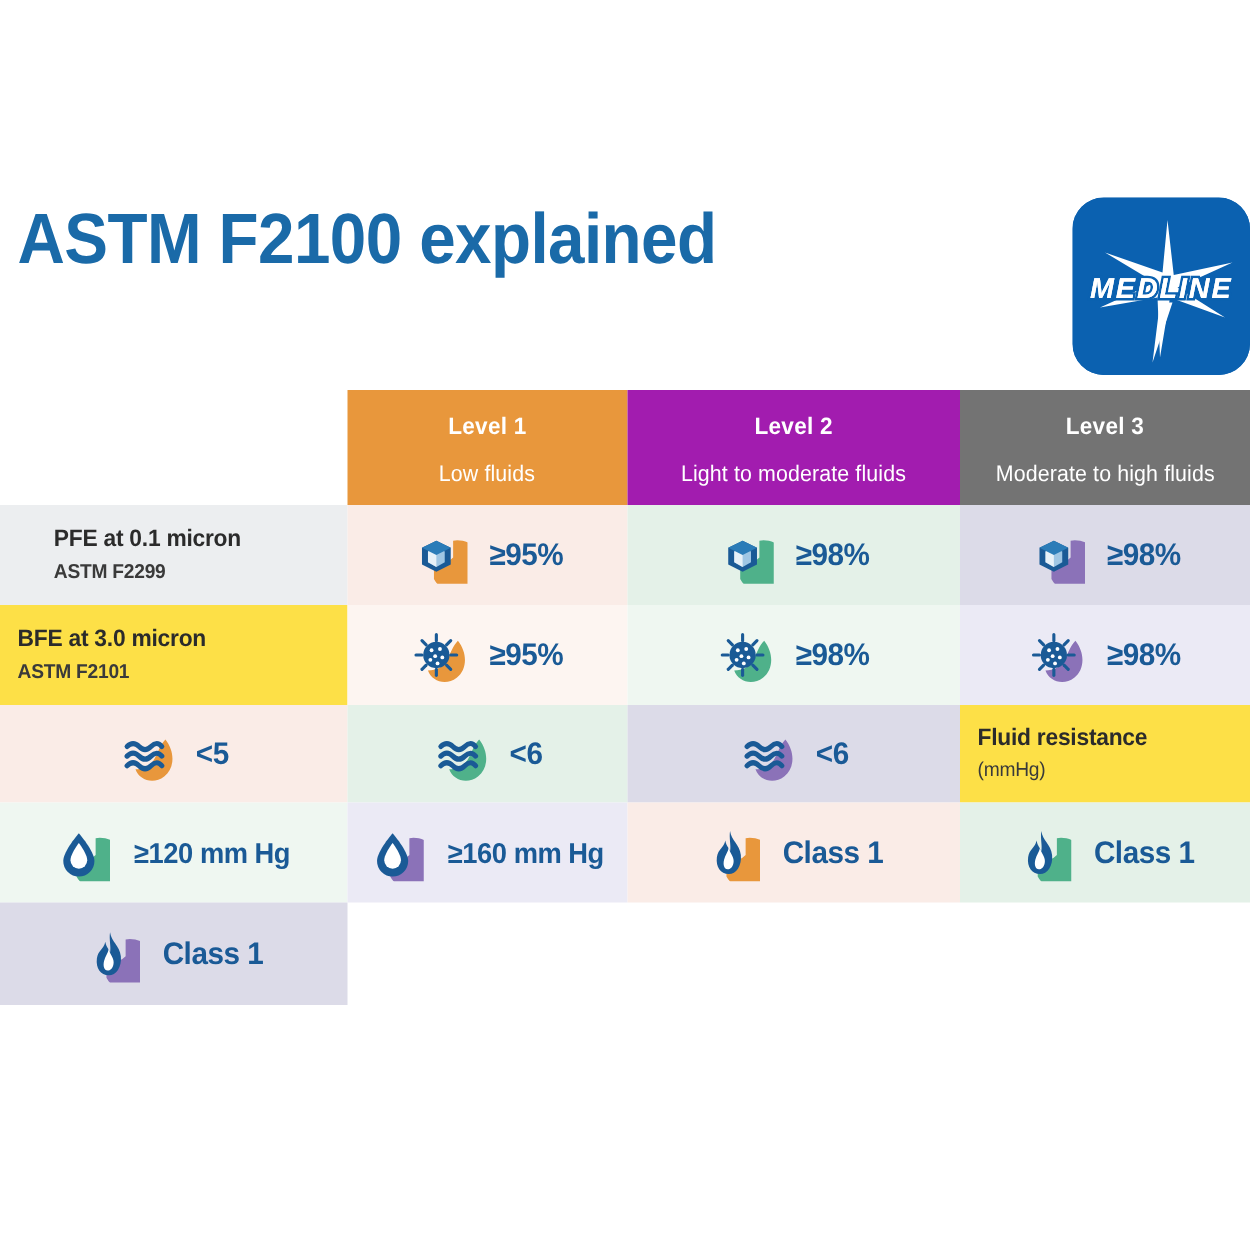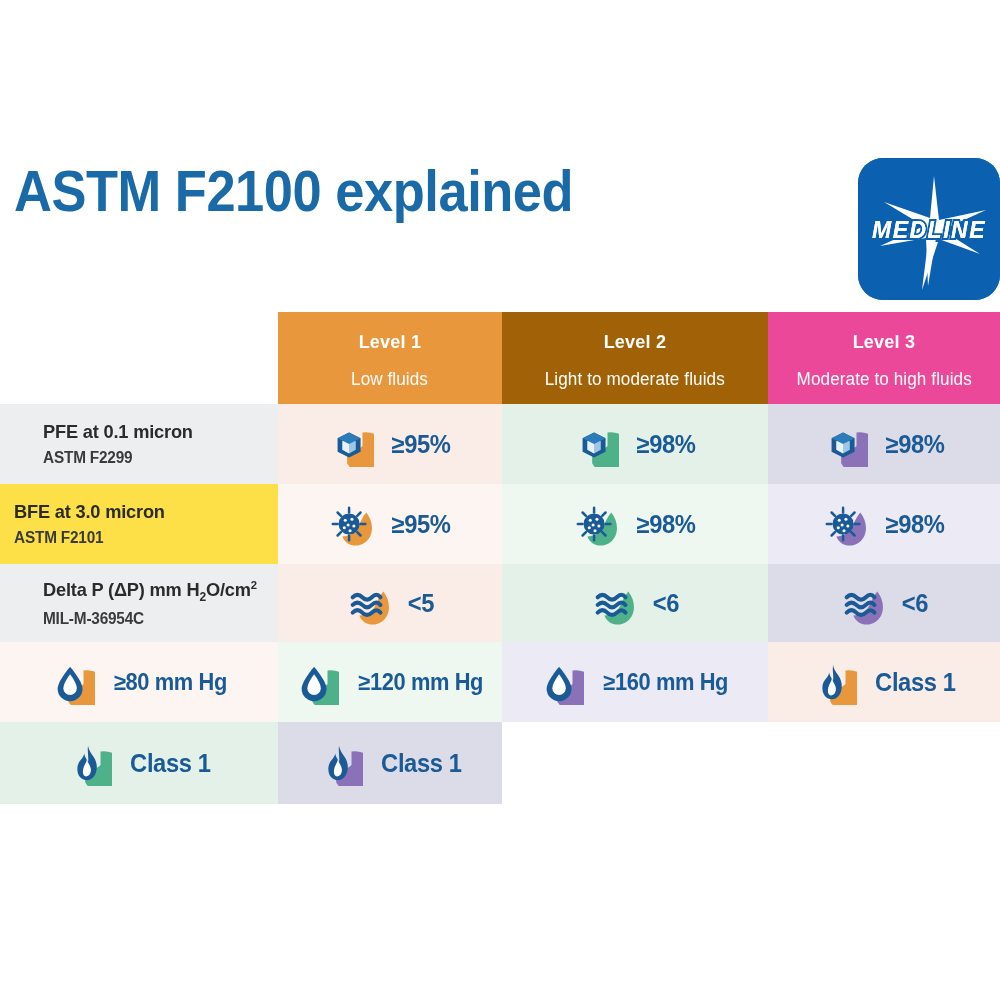--- a/index.html
+++ b/index.html
@@ -88,22 +88,22 @@
   }
   .lvl-head .lvl-sub {
     font-size: 18px;
     font-weight: normal;
     letter-spacing: 0.1px;
     white-space: nowrap;
     transform: scaleX(0.95);
   }
 
   .h1 { background: #e8973c; }
-  .h2 { background: #a16207; }
-  .h3 { background: #ec4899; }
+  .h2 { background: #a21caf; }
+  .h3 { background: #737373; }
 
   
   .label-cell {
     display: flex;
     flex-direction: column;
     justify-content: center;
     padding-left: 14px;
     box-sizing: border-box;
   }
   .label-cell .l-main {
@@ -365,24 +365,20 @@
                     <circle cx="15" cy="24" r="1.6"></circle>
                     <circle cx="21" cy="27" r="1.6"></circle>
                   </g>
                 </g>
               </g>
             </svg>
           </span>
         <span class="vtext">≥98%</span>
       </div>
 
-      <div class="label-cell lbl-dark">
-        <div class="l-main">Delta P (ΔP) mm H<sub>2</sub>O/cm<sup>2</sup></div>
-        <div class="l-sub">MIL-M-36954C</div>
-      </div>
       <div class="val-cell c1-dark">
         <span class="icon-wrap">
             <svg viewBox="0 0 48 48" width="46" height="46" aria-hidden="true">
               <g transform="translate(6,4)">
                 <path d="M34 8 C42 18 42 32 33 39 C24 46 12 42 9 33 C16 33 22 30 25 24 C28 18 30 12 34 8 Z" fill="#e8973c"></path>
               </g>
               <g transform="translate(2,4)">
                 <g fill="none" stroke="#1a5a96" stroke-width="4.2" stroke-linecap="round">
                   <path d="M6 14 q5 -5 10 0 q5 5 10 0 q5 -5 9 0"></path>
                   <path d="M6 22 q5 -5 10 0 q5 5 10 0 q5 -5 9 0"></path>
@@ -421,35 +417,23 @@
                   <path d="M6 14 q5 -5 10 0 q5 5 10 0 q5 -5 9 0"></path>
                   <path d="M6 22 q5 -5 10 0 q5 5 10 0 q5 -5 9 0"></path>
                   <path d="M6 30 q5 -5 10 0 q5 5 10 0 q5 -5 9 0"></path>
                 </g>
               </g>
             </svg>
           </span>
         <span class="vtext">&lt;6</span>
       </div>
 
-      <div class="val-cell c1-light">
-        <span class="icon-wrap">
-            <svg viewBox="0 0 48 48" width="46" height="46" aria-hidden="true">
-              <g transform="translate(6,4)">
-                <path d="M30 8 A22 22 0 1 1 14 40 L14 26 A16 16 0 0 0 30 22 Z" fill="#e8973c"></path>
-              </g>
-              <g transform="translate(2,4)">
-                <g>
-                  <path d="M20 4 C20 4 7 19 7 27 A13 13 0 0 0 33 27 C33 19 20 4 20 4 Z" fill="#1a5a96"></path>
-                  <path d="M20 12 C20 12 13 21 13 26.5 A7 7 0 0 0 27 26.5 C27 21 20 12 20 12 Z" fill="#ffffff"></path>
-                </g>
-              </g>
-            </svg>
-          </span>
-        <span class="vtext small">≥80 mm Hg</span>
+      <div class="label-cell lbl-light">
+        <div class="l-main">Fluid resistance</div>
+        <div class="l-sub thin">(mmHg)</div>
       </div>
       <div class="val-cell c2-light">
         <span class="icon-wrap">
             <svg viewBox="0 0 48 48" width="46" height="46" aria-hidden="true">
               <g transform="translate(6,4)">
                 <path d="M30 8 A22 22 0 1 1 14 40 L14 26 A16 16 0 0 0 30 22 Z" fill="#4fb18a"></path>
               </g>
               <g transform="translate(2,4)">
                 <g>
                   <path d="M20 4 C20 4 7 19 7 27 A13 13 0 0 0 33 27 C33 19 20 4 20 4 Z" fill="#1a5a96"></path>

